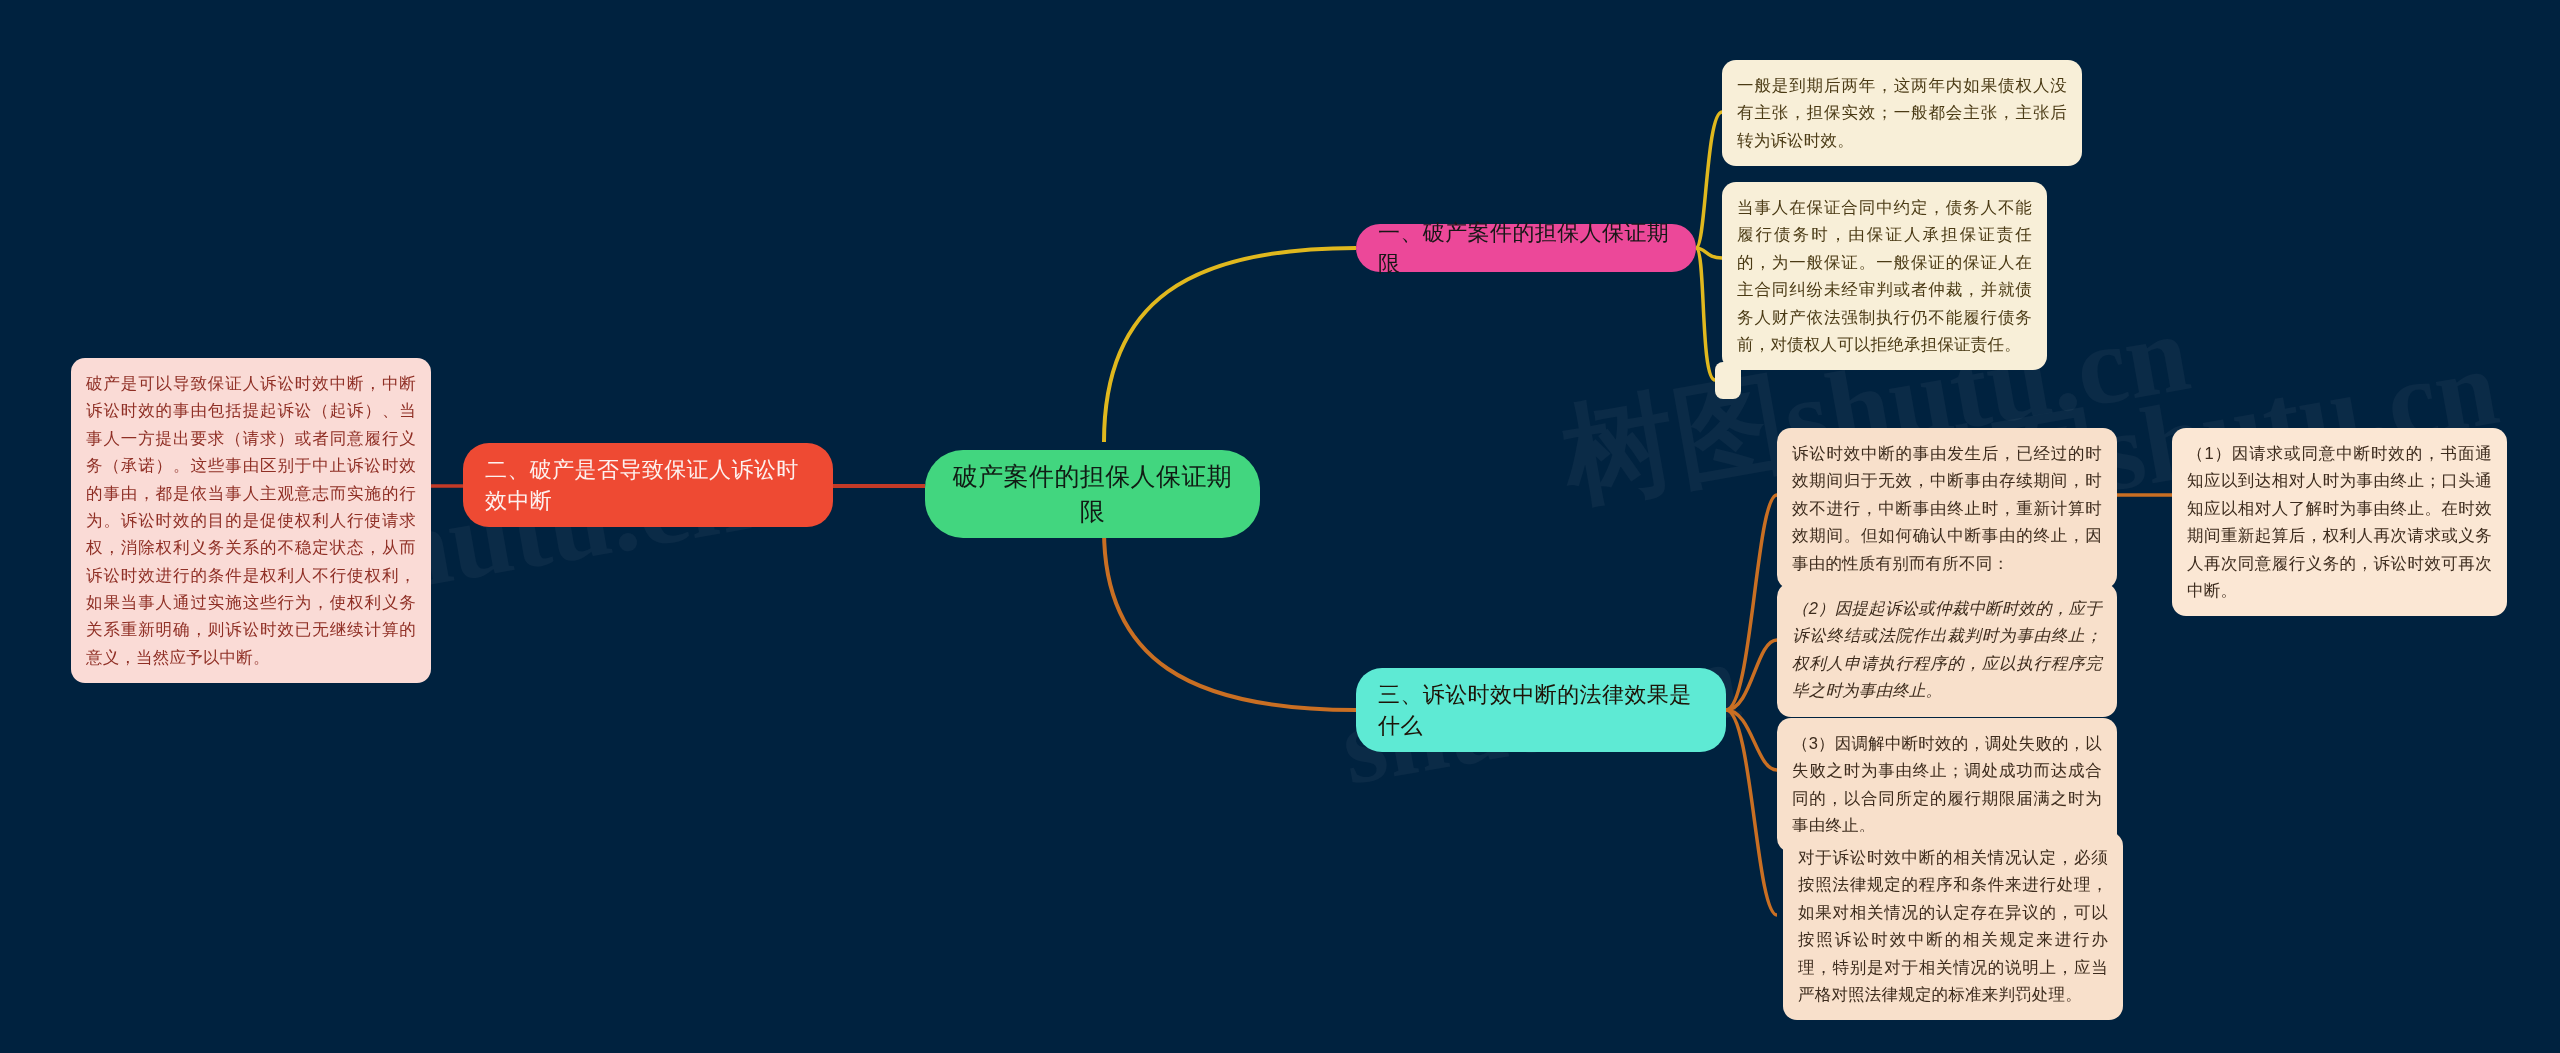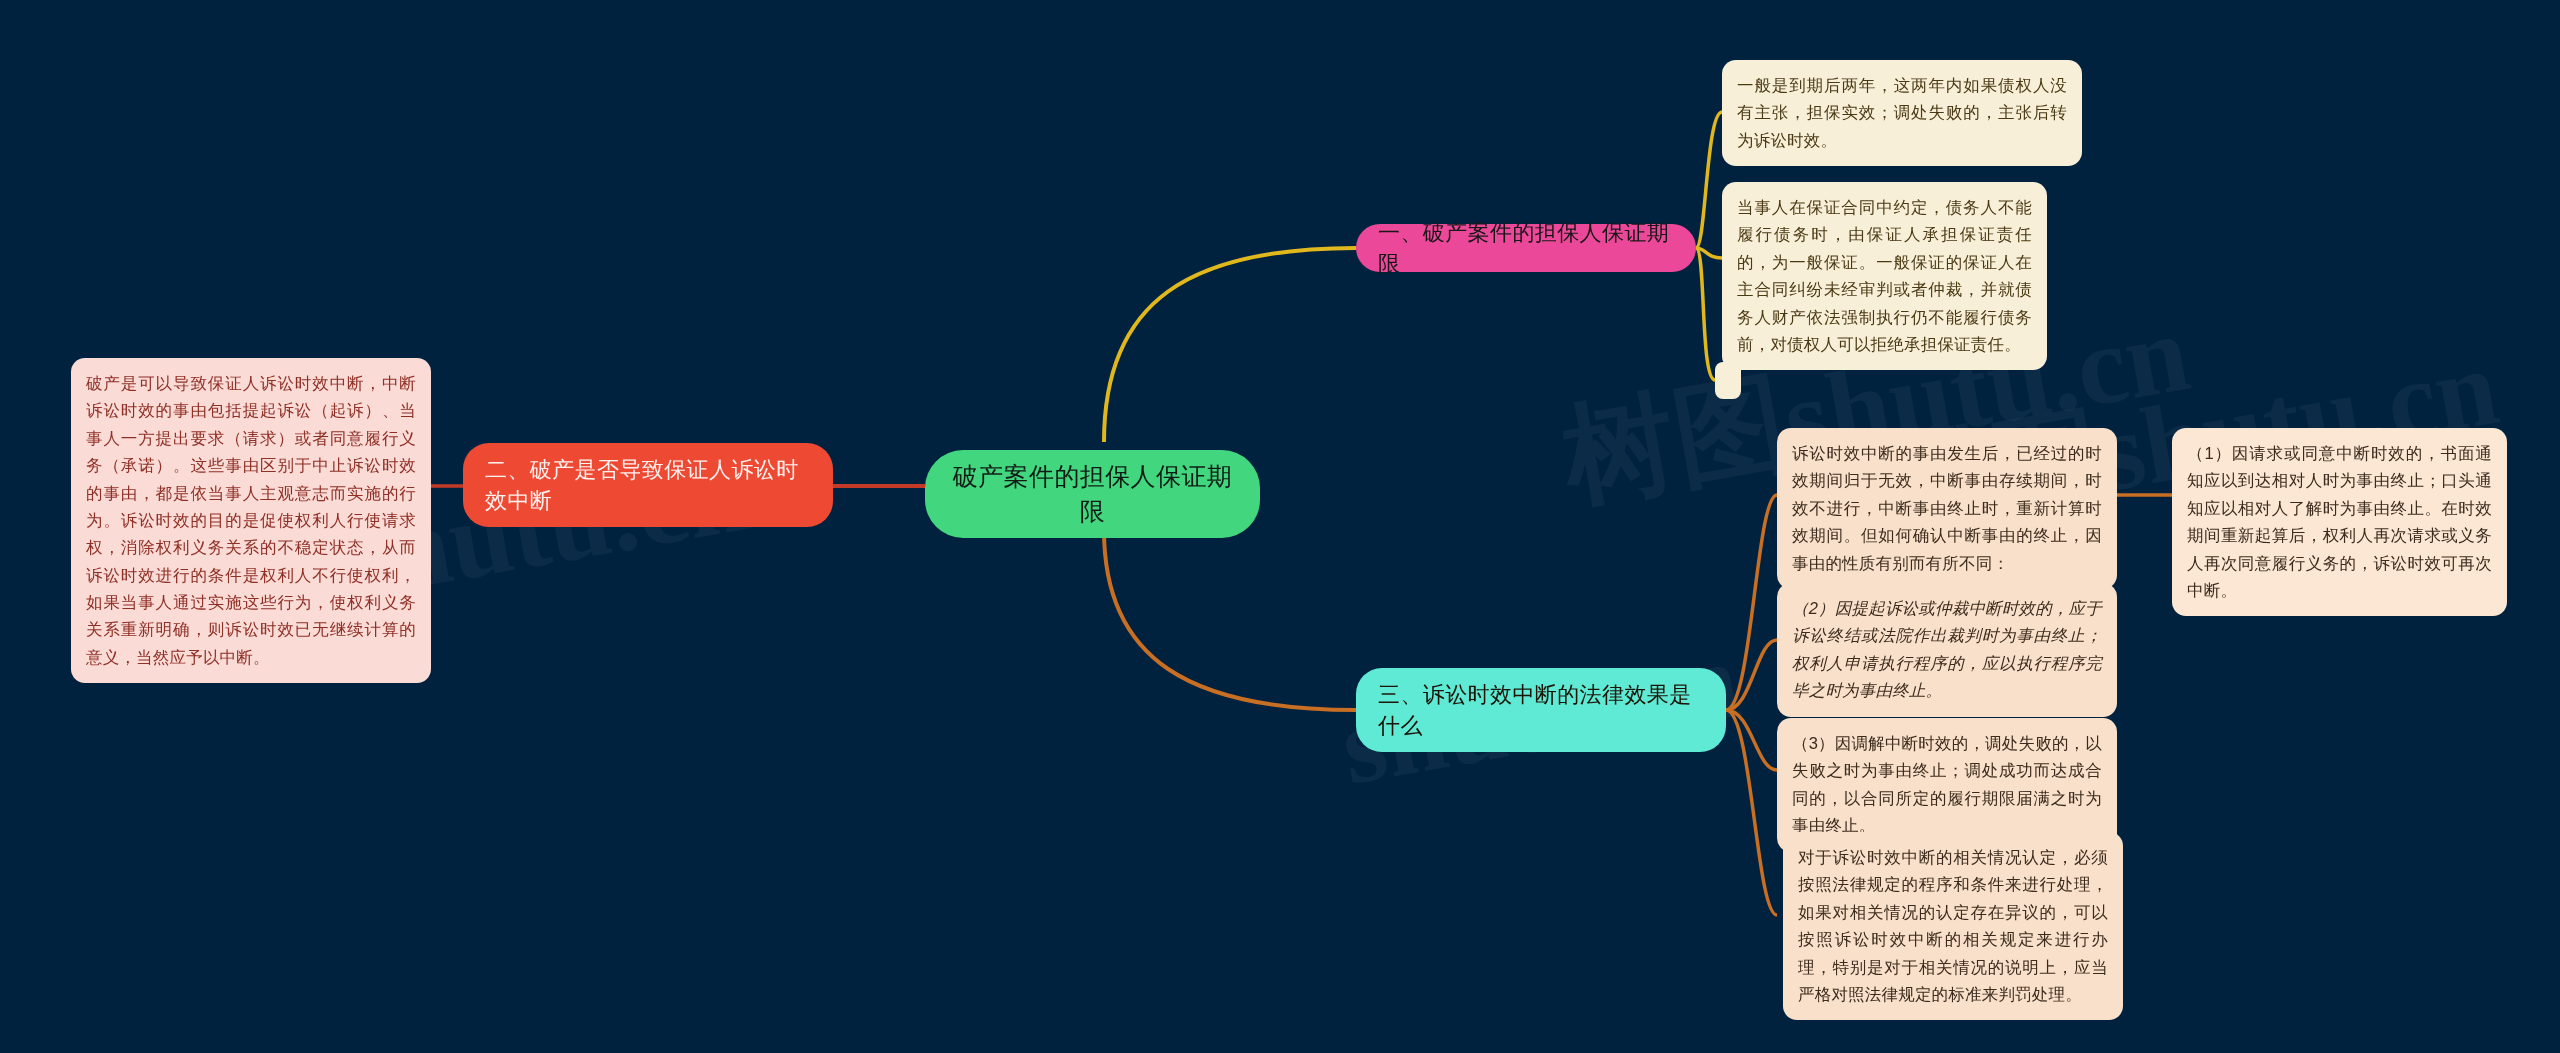--- a/index.html
+++ b/index.html
@@ -136,21 +136,21 @@
   </div>
 
   <div class="node branch branch-red b2">
     <span>二、破产是否导致保证人诉讼时效中断</span>
   </div>
 
   <div class="node branch branch-orange b3">
     <span>三、诉讼时效中断的法律效果是什么</span>
   </div>
 
-  <div class="leaf leaf-cream l1">一般是到期后两年，这两年内如果债权人没有主张，担保实效；调处失败的，主张后转为诉讼时效。</div>
+  <div class="leaf leaf-cream l1">一般是到期后两年，这两年内如果债权人没有主张，担保实效；一般都会主张，主张后转为诉讼时效。</div>
   <div class="leaf leaf-cream l2">当事人在保证合同中约定，债务人不能履行债务时，由保证人承担保证责任的，为一般保证。一般保证的保证人在主合同纠纷未经审判或者仲裁，并就债务人财产依法强制执行仍不能履行债务前，对债权人可以拒绝承担保证责任。</div>
   <div class="leaf leaf-cream l3"></div>
 
   <div class="leaf leaf-pink l4">破产是可以导致保证人诉讼时效中断，中断诉讼时效的事由包括提起诉讼（起诉）、当事人一方提出要求（请求）或者同意履行义务（承诺）。这些事由区别于中止诉讼时效的事由，都是依当事人主观意志而实施的行为。诉讼时效的目的是促使权利人行使请求权，消除权利义务关系的不稳定状态，从而诉讼时效进行的条件是权利人不行使权利，如果当事人通过实施这些行为，使权利义务关系重新明确，则诉讼时效已无继续计算的意义，当然应予以中断。</div>
 
   <div class="leaf leaf-peach l5">诉讼时效中断的事由发生后，已经过的时效期间归于无效，中断事由存续期间，时效不进行，中断事由终止时，重新计算时效期间。但如何确认中断事由的终止，因事由的性质有别而有所不同：</div>
   <div class="leaf leaf-peach l6">（2）因提起诉讼或仲裁中断时效的，应于诉讼终结或法院作出裁判时为事由终止；权利人申请执行程序的，应以执行程序完毕之时为事由终止。</div>
   <div class="leaf leaf-peach l7">（3）因调解中断时效的，调处失败的，以失败之时为事由终止；调处成功而达成合同的，以合同所定的履行期限届满之时为事由终止。</div>
   <div class="leaf leaf-peach l8">对于诉讼时效中断的相关情况认定，必须按照法律规定的程序和条件来进行处理，如果对相关情况的认定存在异议的，可以按照诉讼时效中断的相关规定来进行办理，特别是对于相关情况的说明上，应当严格对照法律规定的标准来判罚处理。</div>
   <div class="leaf leaf-peach2 l9">（1）因请求或同意中断时效的，书面通知应以到达相对人时为事由终止；口头通知应以相对人了解时为事由终止。在时效期间重新起算后，权利人再次请求或义务人再次同意履行义务的，诉讼时效可再次中断。</div>

